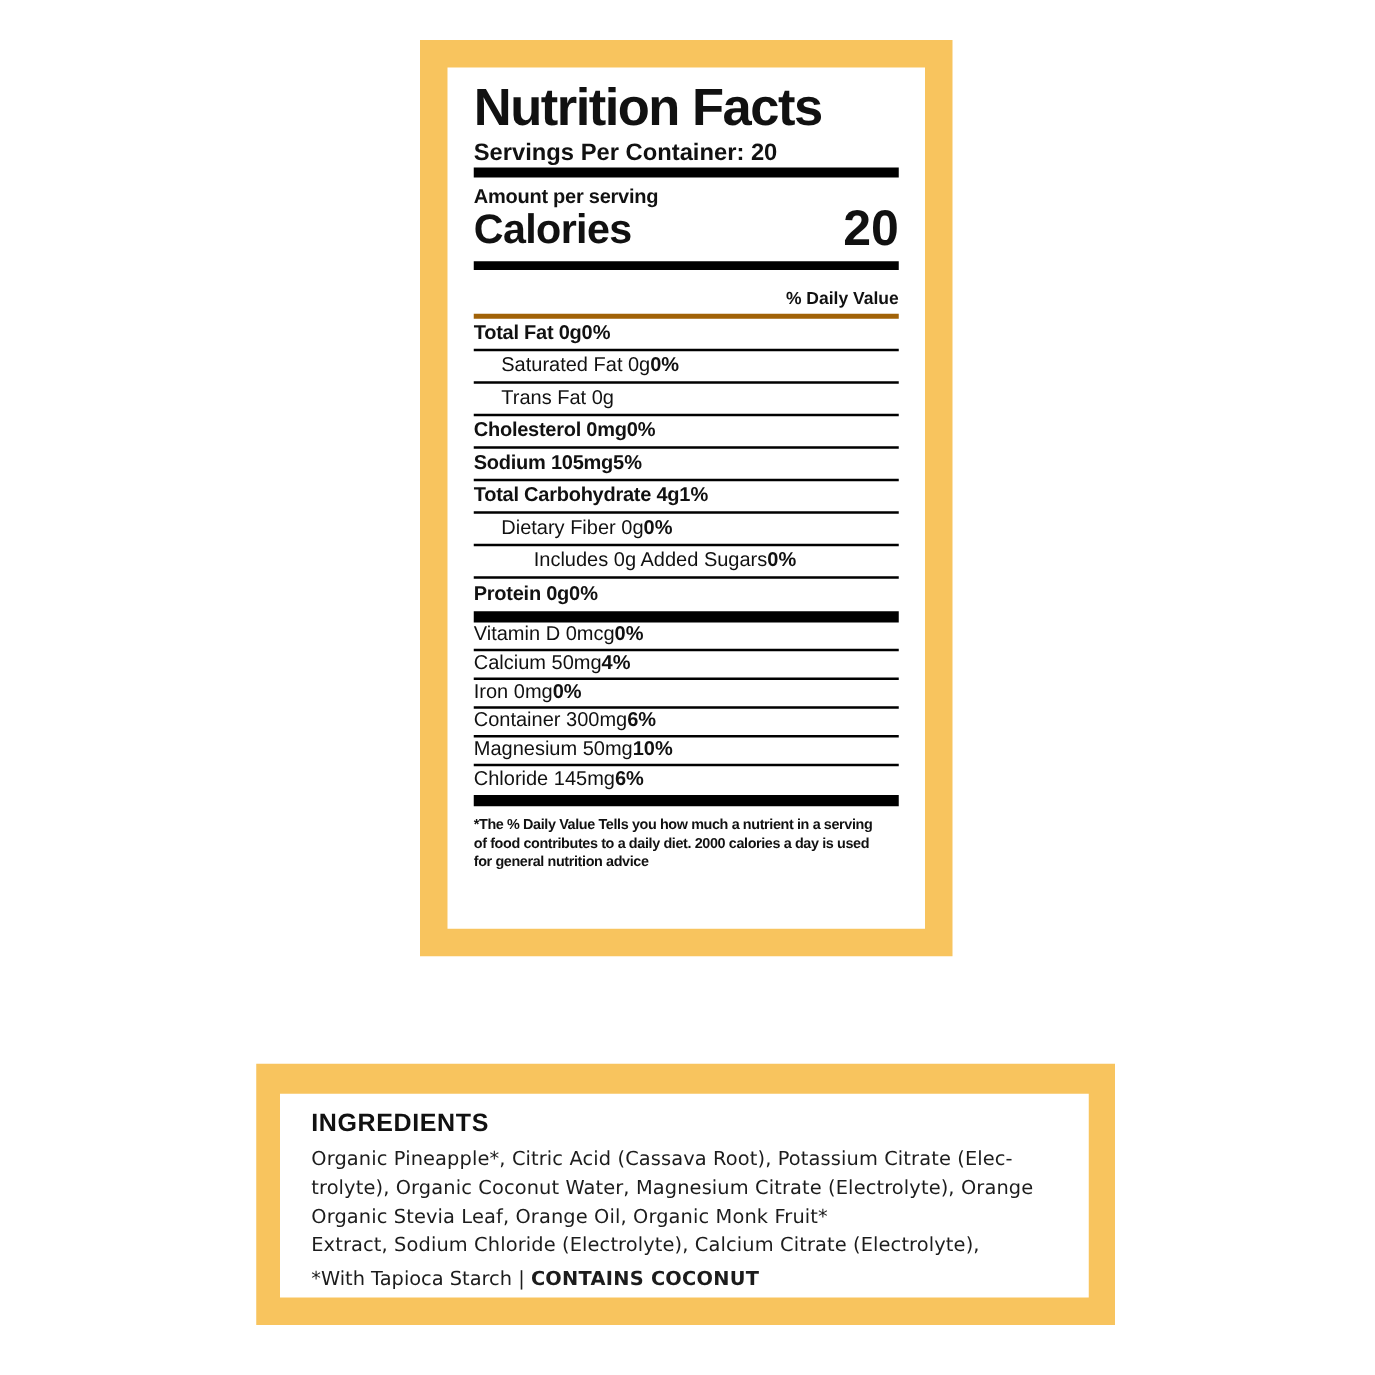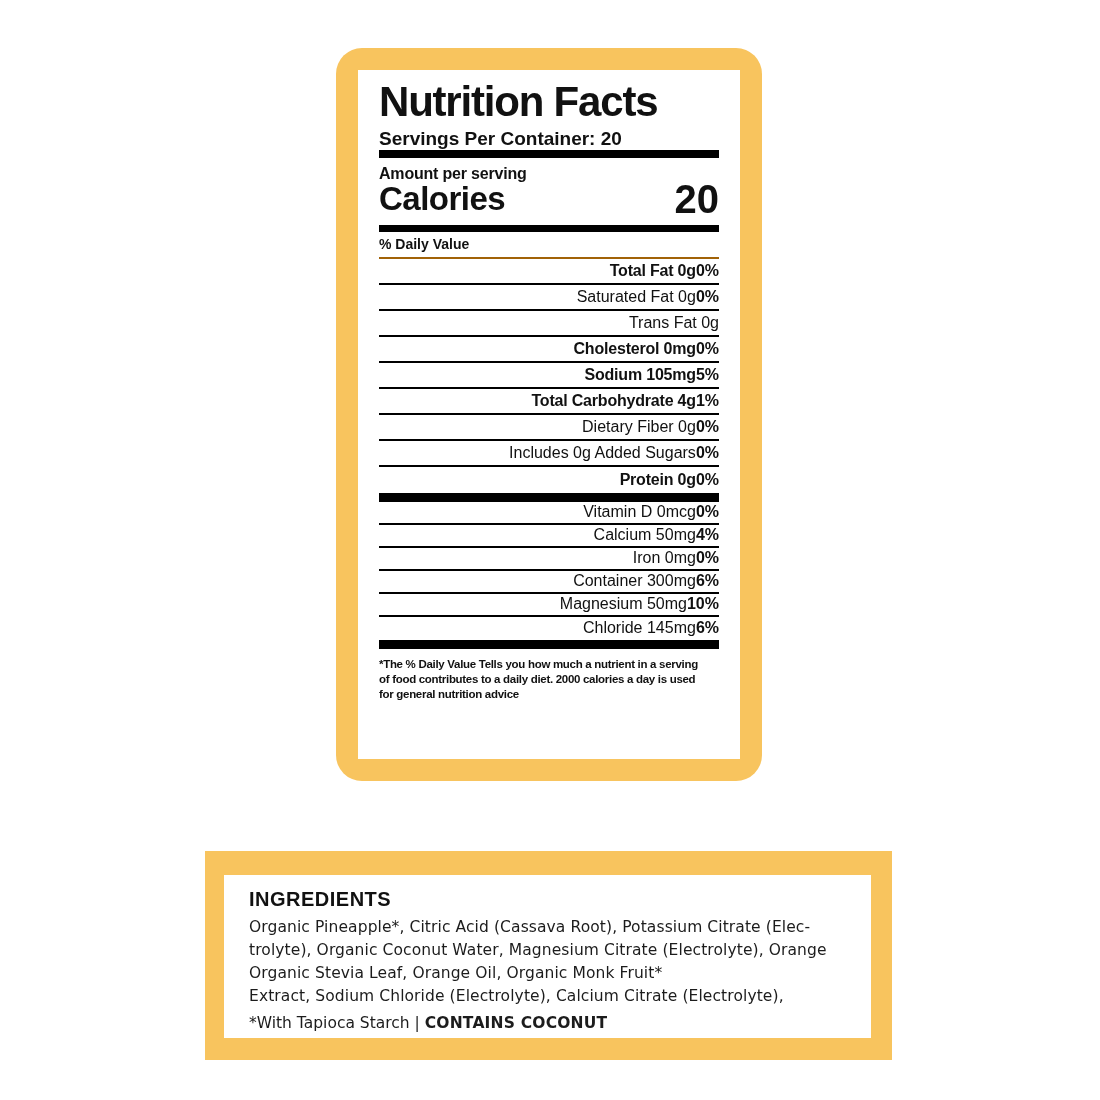--- a/index.html
+++ b/index.html
@@ -6,23 +6,22 @@
   * { margin:0; padding:0; box-sizing:border-box; }
   html,body { background:#fff; }
   .page {
     position:relative; width:1100px; height:1100px;
     background:var(--paper); overflow:hidden;
     font-family:"Liberation Sans", sans-serif; color:var(--ink);
   }
 
   
   .nf-card {
-    position:absolute; left:336px; top:48px; width:426px; height:733px;
+    position:absolute; left:336px; top:32px; width:426px; height:733px;
     background:var(--accent);
-    border-radius:26px;
   }
   .nf-panel {
     position:absolute; left:22px; top:22px; right:22px; bottom:22px;
     background:var(--paper); padding:10px 21px 0 21px;
   }
   .nf-title {
     font-size:42px; font-weight:800; letter-spacing:-1.2px; line-height:1.04;
     white-space:nowrap;
   }
   .nf-servings { font-size:19px; font-weight:700; margin-top:4px; }
@@ -35,25 +34,25 @@
   .bar-7 { height:7px; }
   .bar-9 { height:9px; }
   .nf-amount { font-size:16px; font-weight:800; letter-spacing:-0.2px; margin-top:7px; }
   .nf-calrow {
     display:flex; justify-content:space-between; align-items:center;
     margin-top:-4px; padding-bottom:6px;
   }
   .cal-label { font-size:33px; font-weight:800; letter-spacing:-0.5px; }
   .cal-value { font-size:40px; font-weight:800; line-height:1; }
   .nf-dv {
-    text-align:left; font-size:14px; font-weight:800;
-    padding:4px 0 5px 0; border-bottom:2px solid #a16207;
+    text-align:right; font-size:14px; font-weight:800;
+    padding:14px 0 5px 0; border-bottom:4px solid #a16207;
   }
   .nrow {
-    display:flex; justify-content:flex-end; align-items:center;
+    display:flex; justify-content:flex-start; align-items:center;
     height:26px; font-size:16px; border-bottom:2px solid #000;
   }
   .nrow.sm { height:23px; }
   .nrow.noline { border-bottom:none; }
   .nrow .npct { font-weight:700; }
   .nrow.b .nlabel { font-weight:700; letter-spacing:-0.2px; }
   .nrow.ind1 .nlabel { padding-left:22px; }
   .nrow.ind2 .nlabel { padding-left:48px; }
   .nf-footnote {
     margin-top:8px; font-size:11.5px; font-weight:700;

